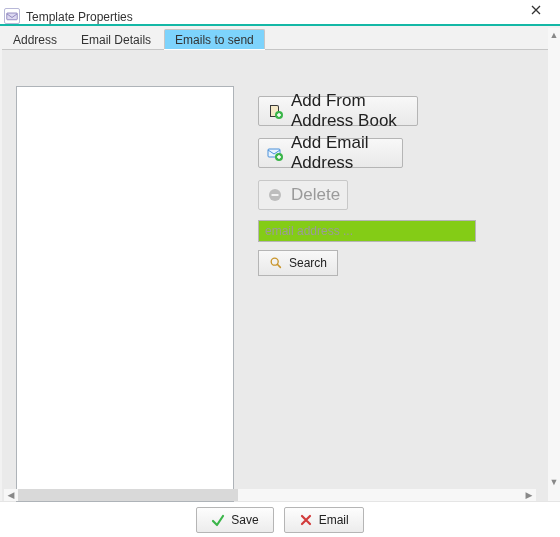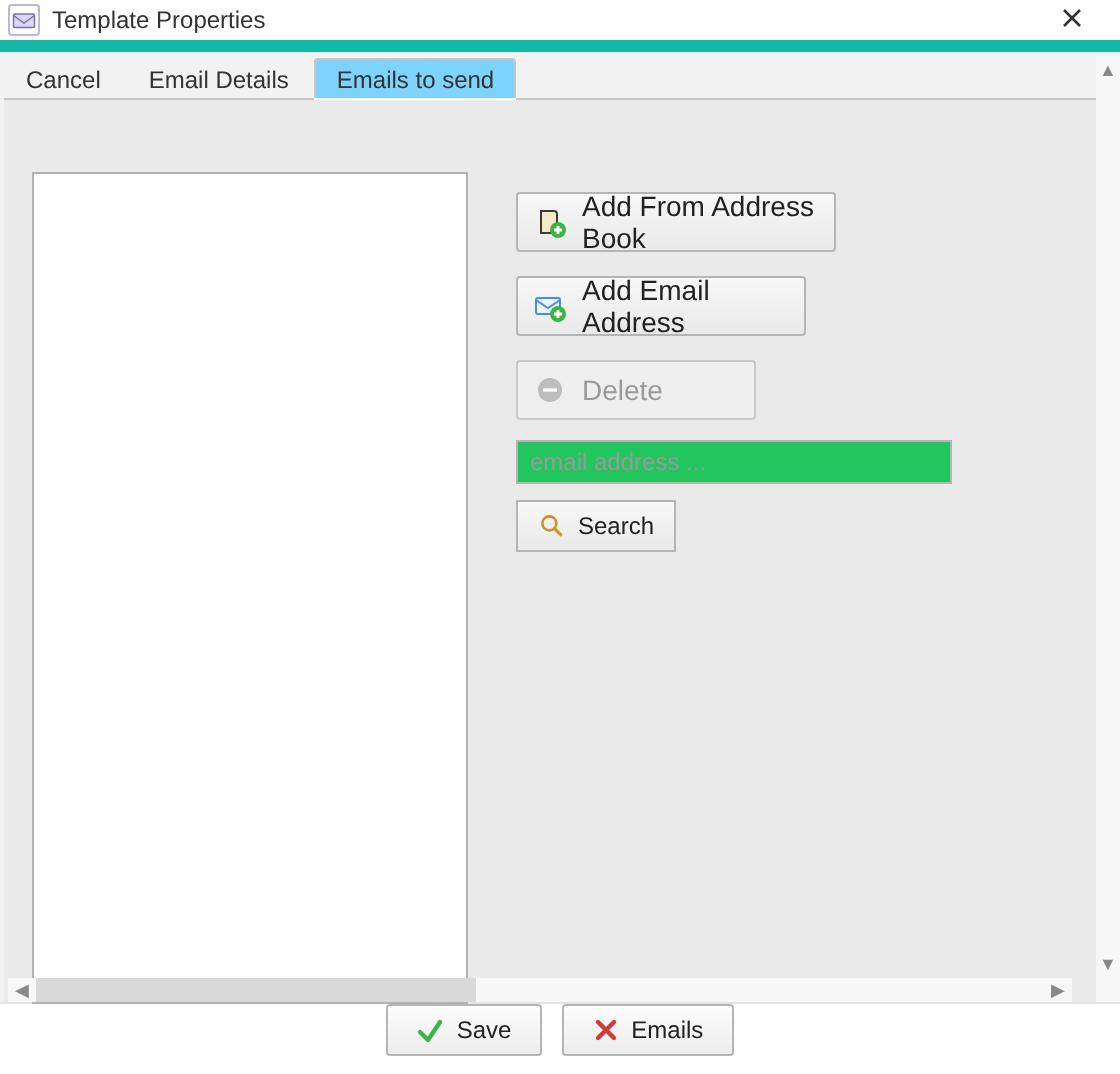--- a/index.html
+++ b/index.html
@@ -1,21 +1,21 @@
 <!DOCTYPE html>
 <html><head>
 <meta charset="utf-8">
 <style>
   * { box-sizing: border-box; }
   html, body { margin:0; padding:0; font-family: "Segoe UI", Tahoma, Arial, sans-serif; font-size:12px; color:#222; }
   body { width:560px; height:537px; background:#fff; position:relative; overflow:hidden; }
 
   
   .titlebar {
-    height:26px; display:flex; align-items:center; padding:0 4px; background:#fff; border-bottom:6px solid #14b8a6;
+    height:26px; display:flex; align-items:flex-end; padding:0 4px; background:#fff; border-bottom:2px solid #14b8a6;
   }
   .titlebar .appicon {
     width:16px; height:16px; margin-right:6px; display:flex; align-items:center; justify-content:center;
     background:#fff; border:1px solid #b8b8d8; border-radius:2px;
   }
   .titlebar .appicon svg { width:12px; height:12px; }
   .titlebar .title { flex:1; font-size:12px; color:#333; }
   .closebtn {
     width:40px; height:26px; display:flex; align-items:center; justify-content:center; cursor:pointer;
     font-size:14px; color:#333; background:transparent; border:none;
@@ -82,44 +82,44 @@
   .listbox {
     position:absolute; top:36px; left:14px; width:218px; height:416px;
     background:#fff; border:1px solid #aeb3b8;
   }
 
   
   .btncol { position:absolute; top:46px; left:256px; width:200px; display:flex; flex-direction:column; gap:12px; }
   .winbtn {
     height:30px; display:flex; align-items:center; padding:0 8px; gap:8px;
     background:linear-gradient(#f8f8f8,#e9e9e9); border:1px solid #b5b5b5; border-radius:2px;
-    font-size:14px; color:#222; cursor:pointer;
+    font-size:17px; color:#222; cursor:pointer;
   }
   .winbtn .btn-icon { width:16px; height:16px; display:flex; align-items:center; justify-content:center; flex:0 0 16px; }
   .winbtn.disabled {
     color:#9a9a9a; border-color:#c8c8c8; cursor:default; background:#eee;
   }
-  .winbtn.short { width:120px; }
+  .winbtn.short { width:90px; }
 
   
   .searcharea { position:absolute; top:170px; left:256px; width:218px; }
   .searchinput {
-    width:218px; height:22px; border:1px solid #b5b5b5; padding:2px 6px; font-size:12px; background:#22c55e; color:#333;
+    width:218px; height:22px; border:1px solid #b5b5b5; padding:2px 6px; font-size:12px; background:#84cc16; color:#333;
   }
   .searchinput::placeholder { color:#9a9a9a; font-style:normal; }
   .searchbtn {
     margin-top:8px; width:80px; height:26px; display:flex; align-items:center; justify-content:center; gap:6px;
     background:linear-gradient(#f8f8f8,#e9e9e9); border:1px solid #b5b5b5; border-radius:0;
     font-size:12px; color:#222; cursor:pointer;
   }
   .searchbtn .btn-icon { width:14px; height:14px; display:flex; align-items:center; justify-content:center; }
 
   
   .footer {
-    height:36px; display:flex; justify-content:center; gap:10px;
+    height:36px; display:flex; align-items:center; justify-content:center; gap:10px;
     border-top:1px solid #e5e5e5; background:#fff;
   }
   .footer .winbtn2 {
     height:26px; padding:0 14px; display:flex; align-items:center; gap:6px;
     background:linear-gradient(#fdfdfd,#ececec); border:1px solid #b5b5b5; border-radius:2px;
     font-size:12px; color:#222; cursor:pointer;
   }
   .footer .winbtn2 .btn-icon { width:14px; height:14px; display:flex; align-items:center; justify-content:center; }
 </style>
 </head>
@@ -138,21 +138,21 @@
       <svg width="12" height="12" viewBox="0 0 12 12">
           <path d="M2 2 L10 10 M10 2 L2 10" stroke="currentColor" stroke-width="1.3" fill="none"></path>
         </svg>
     </span>
   </button>
 </div>
 
 <div class="client">
 
   <div class="tabstrip">
-    <div class="tab">Cancel</div>
+    <div class="tab">Address</div>
     <div class="tab">Email Details</div>
     <div class="tab active">Emails to send</div>
   </div>
 
   <div class="tabpanel">
 
     <div class="listbox"></div>
 
     <div class="btncol">
 
@@ -231,15 +231,15 @@
       </svg>
     </span>
     <span>Save</span>
   </div>
   <div class="winbtn2">
     <span class="btn-icon">
       <svg viewBox="0 0 14 14">
         <path d="M3 3 L11 11 M11 3 L3 11" stroke="#d23b3b" stroke-width="2.2" stroke-linecap="round"></path>
       </svg>
     </span>
-    <span>Emails</span>
+    <span>Email</span>
   </div>
 </div>
 
 </body></html>

